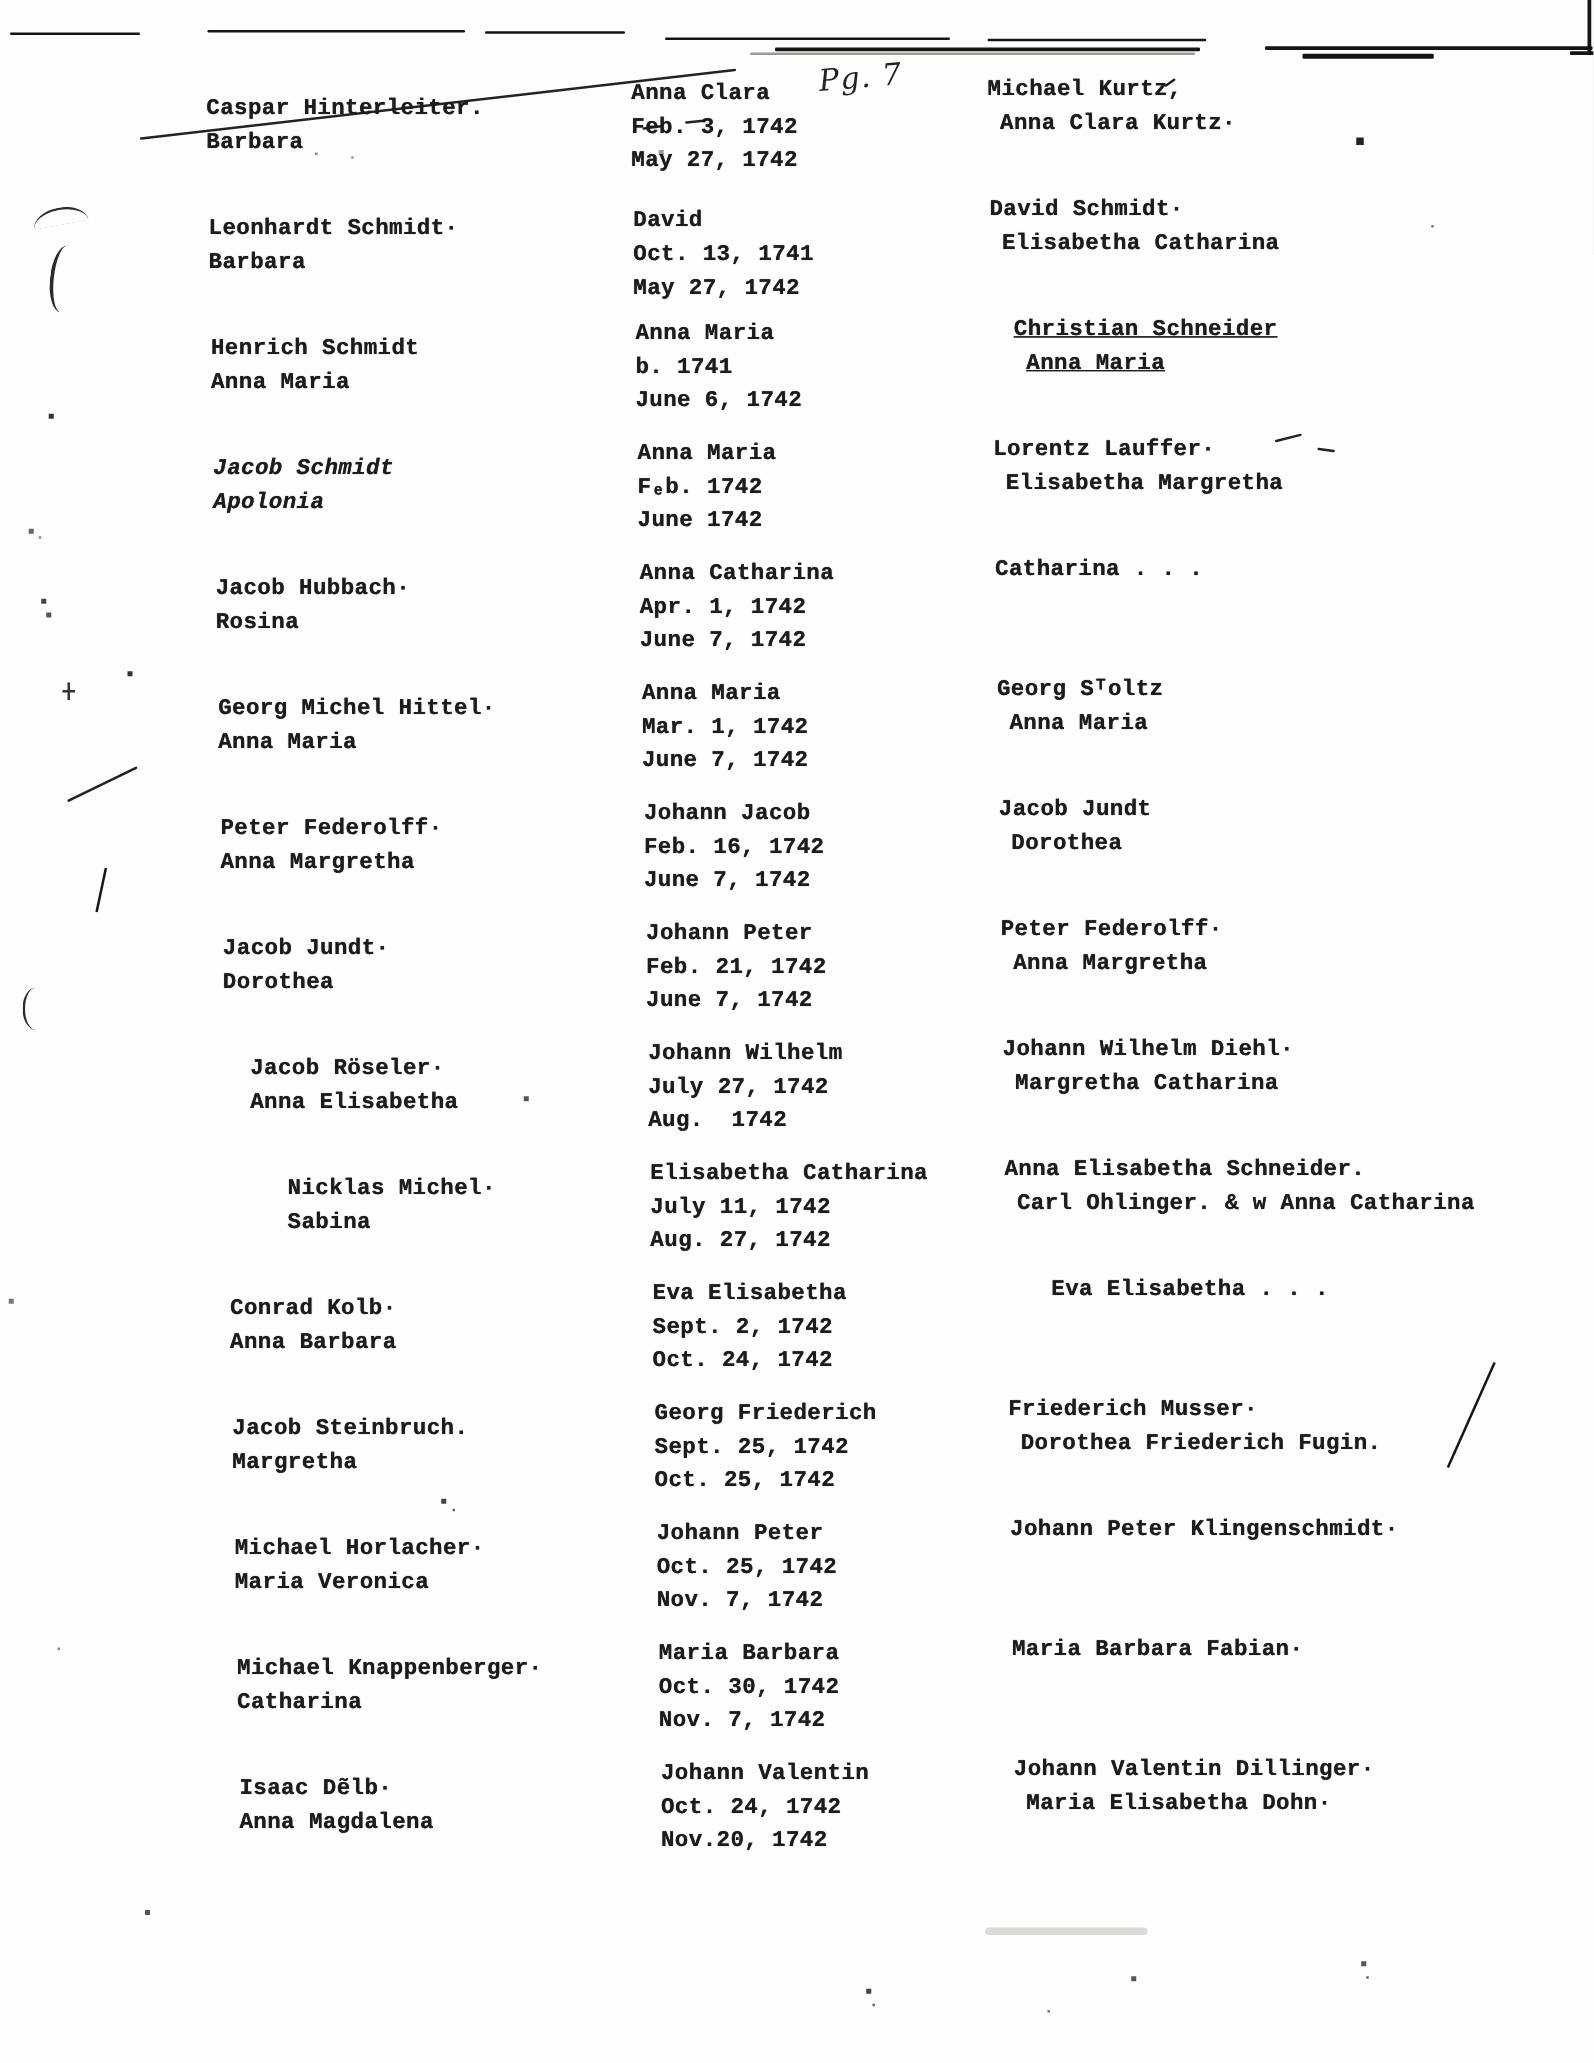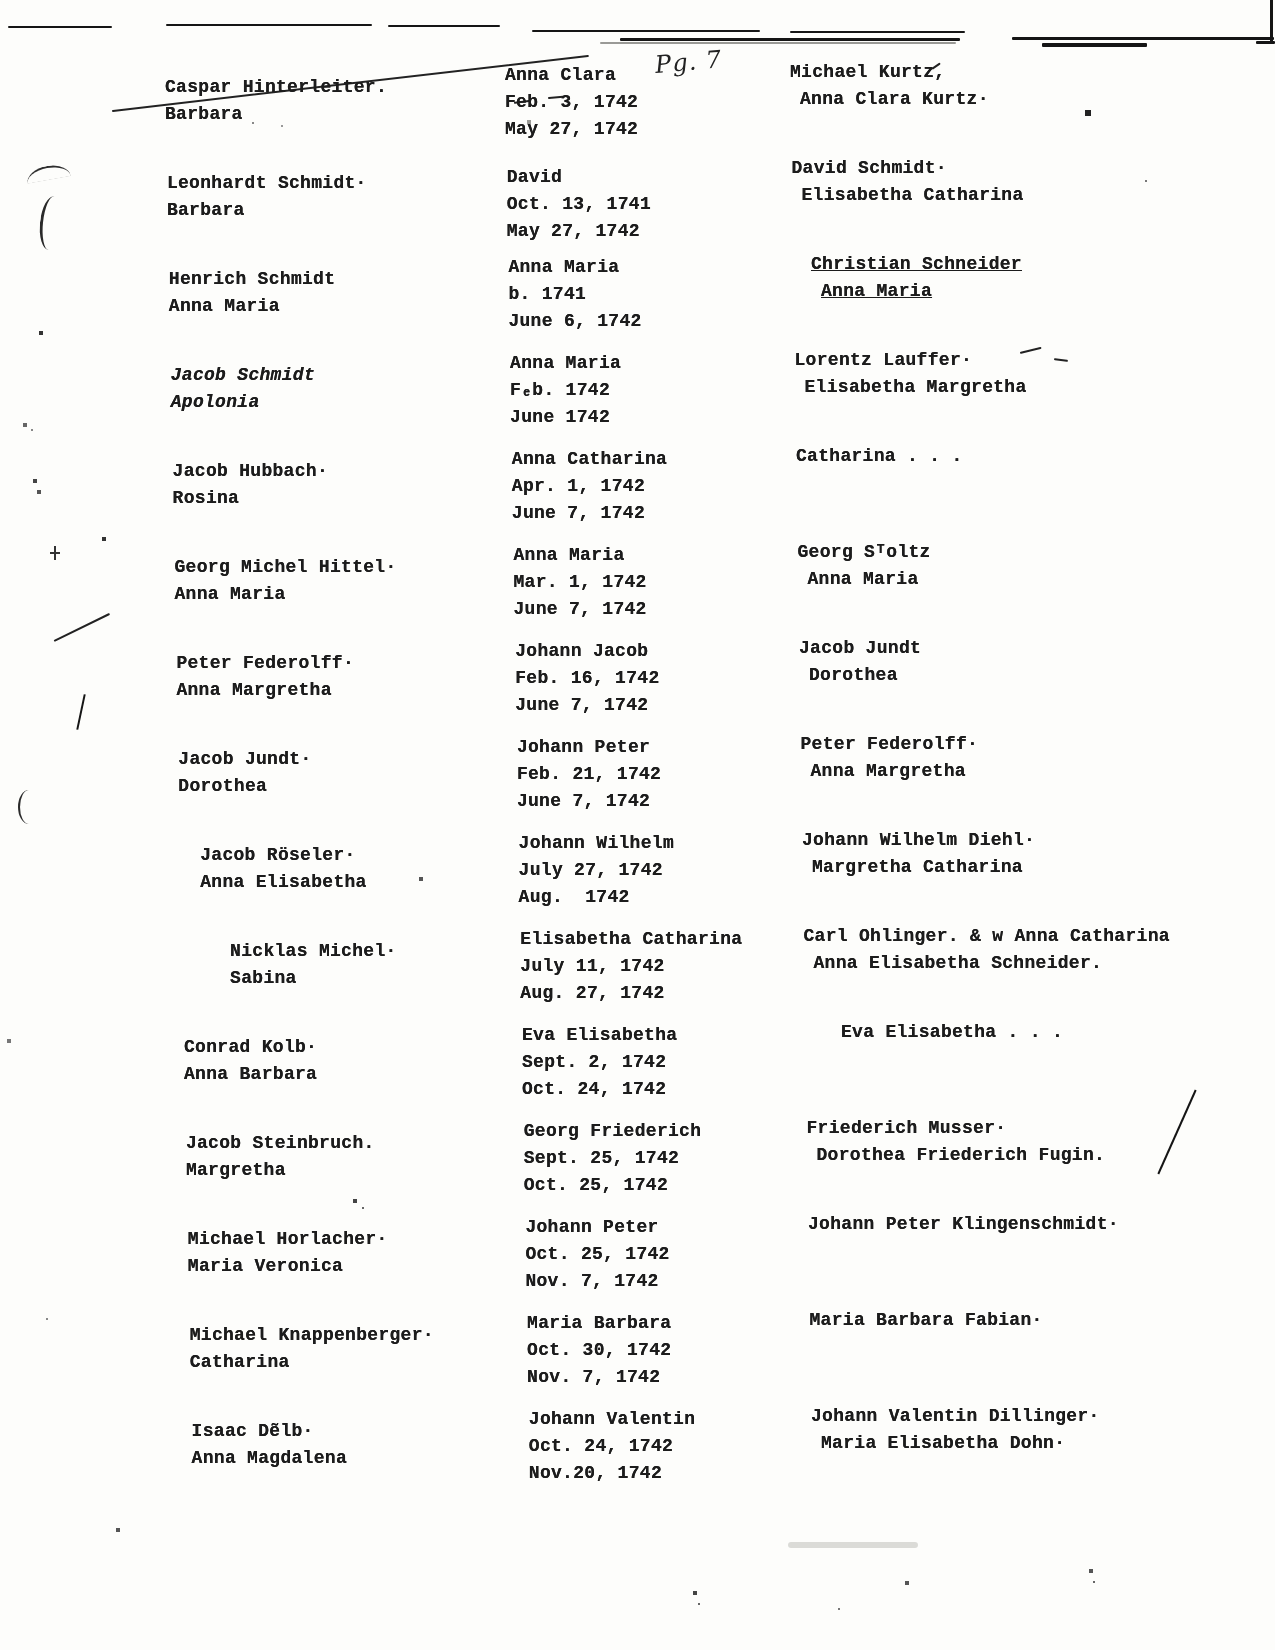--- a/index.html
+++ b/index.html
@@ -164,21 +164,21 @@
     <div class="col col-sponsors" style="left: 800.5px; top: -3px;"><div class="tline">Peter Federolff·</div><div class="tline">Anna Margretha</div></div>
   </div>
       <div class="row" style="top: 830px;">
     <div class="col col-parents" style="left: 180.2px; top: 12px; margin-left: 20px;"><div class="tline">Jacob Röseler·</div><div class="tline">Anna Elisabetha</div></div>
     <div class="col col-child" style="left: 518.6px; top: 0px;"><div class="tline">Johann Wilhelm</div><div class="tline">July 27, 1742</div><div class="tline">Aug.  1742</div></div>
     <div class="col col-sponsors" style="left: 802px; top: -3px;"><div class="tline">Johann Wilhelm Diehl·</div><div class="tline">Margretha Catharina</div></div>
   </div>
       <div class="row" style="top: 926px;">
     <div class="col col-parents" style="left: 182.1px; top: 12px; margin-left: 48px;"><div class="tline">Nicklas Michel·</div><div class="tline">Sabina</div></div>
     <div class="col col-child" style="left: 520.3px; top: 0px;"><div class="tline">Elisabetha Catharina</div><div class="tline">July 11, 1742</div><div class="tline">Aug. 27, 1742</div></div>
-    <div class="col col-sponsors" style="left: 803.5px; top: -3px;"><div class="tline">Carl Ohlinger. &amp; w Anna Catharina</div><div class="tline">Anna Elisabetha Schneider.</div></div>
+    <div class="col col-sponsors" style="left: 803.5px; top: -3px;"><div class="tline">Anna Elisabetha Schneider.</div><div class="tline">Carl Ohlinger. &amp; w Anna Catharina</div></div>
   </div>
       <div class="row" style="top: 1022px;">
     <div class="col col-parents" style="left: 184px; top: 12px;"><div class="tline">Conrad Kolb·</div><div class="tline">Anna Barbara</div></div>
     <div class="col col-child" style="left: 522px; top: 0px;"><div class="tline">Eva Elisabetha</div><div class="tline">Sept. 2, 1742</div><div class="tline">Oct. 24, 1742</div></div>
     <div class="col col-sponsors" style="left: 805px; top: -3px; margin-left: 36px;"><div class="tline">Eva Elisabetha . . .</div></div>
   </div>
       <div class="row" style="top: 1118px;">
     <div class="col col-parents" style="left: 185.9px; top: 12px;"><div class="tline">Jacob Steinbruch.</div><div class="tline">Margretha</div></div>
     <div class="col col-child" style="left: 523.7px; top: 0px;"><div class="tline">Georg Friederich</div><div class="tline">Sept. 25, 1742</div><div class="tline">Oct. 25, 1742</div></div>
     <div class="col col-sponsors" style="left: 806.5px; top: -3px;"><div class="tline">Friederich Musser·</div><div class="tline">Dorothea Friederich Fugin.</div></div>

